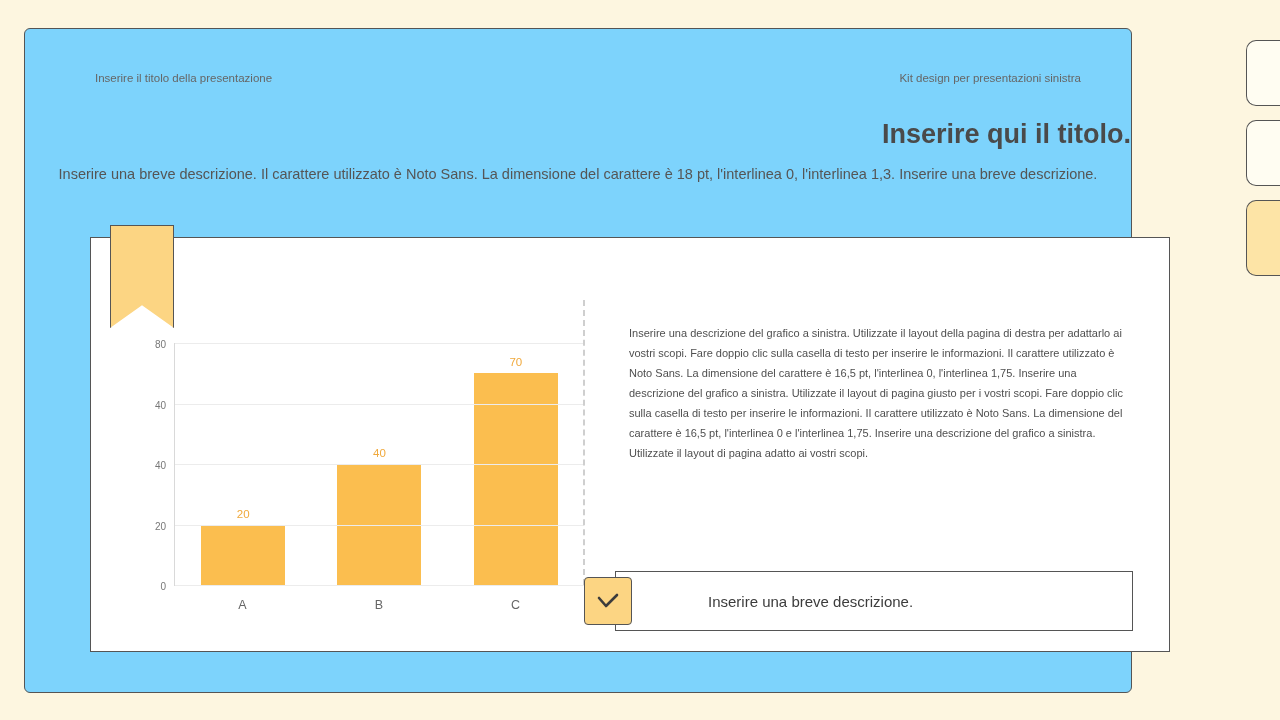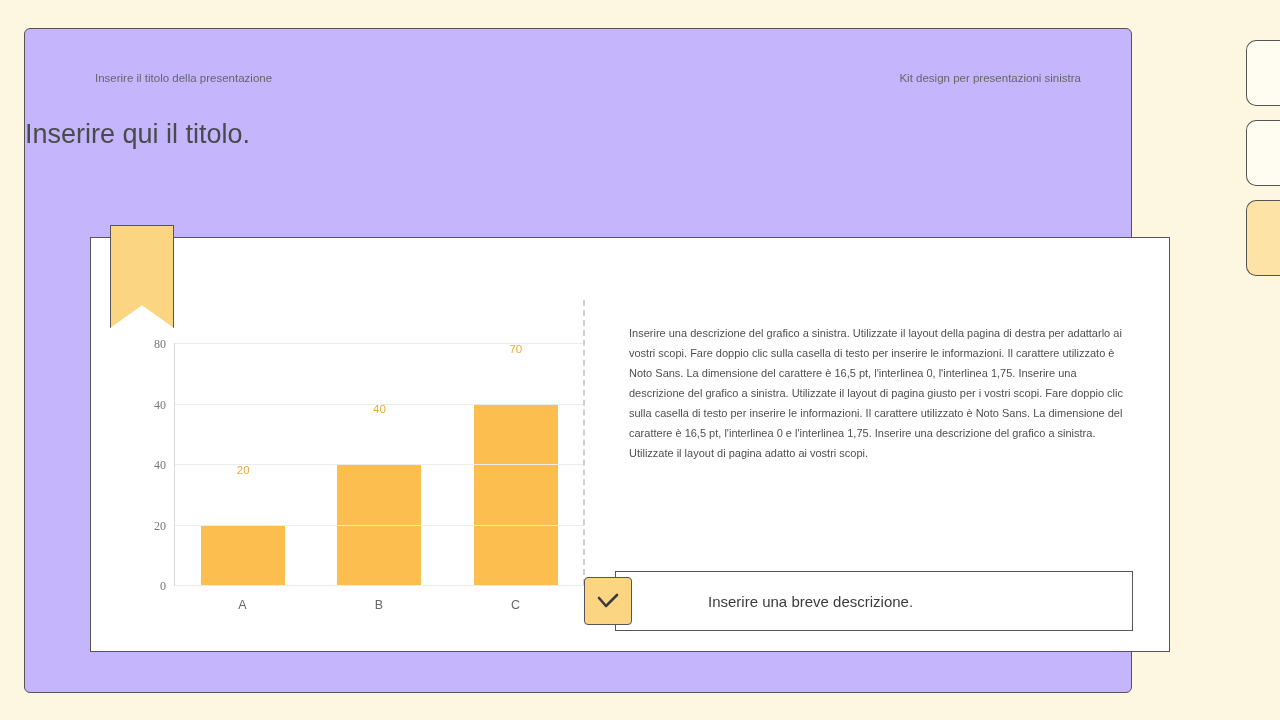--- a/index.html
+++ b/index.html
@@ -27,37 +27,37 @@
   }
   .tab.t1 { right: 0; top: 40px;  width: 34px; height: 66px; }
   .tab.t2 { right: 0; top: 120px; width: 34px; height: 66px; }
   .tab.t3 { right: 0; top: 200px; width: 34px; height: 76px; background: #fde4a6; }
 
   
   .slide {
     position: absolute;
     left: 24px; top: 28px;
     width: 1108px; height: 665px;
-    background: #c4b5fd;
+    background: #7dd3fc;
     border: 1.5px solid #555;
     border-radius: 6px;
   }
 
   .slide-header {
     position: absolute;
     left: 70px; right: 50px; top: 43px;
     display: flex; justify-content: space-between; align-items: center;
     font-size: 11.5px; color: #666;
   }
 
   .title {
     position: absolute;
     left: 0; right: 0; top: 90px;
-    text-align: left;
-    font-size: 27px; color: #4a4a4a; font-weight: normal;
+    text-align: right;
+    font-size: 27px; color: #4a4a4a; font-weight: bold;
   }
 
   .subtitle {
     position: absolute;
     left: 0; right: 0; top: 135px;
     text-align: center;
     font-size: 14.5px; color: #555; line-height: 1.45;
   }
 
   
@@ -94,34 +94,32 @@
   }
   .gridline {
     position: absolute; left: 0; right: 0;
     border-top: 1px solid #ececec;
   }
   .ytick {
     position: absolute;
     right: 100%;
     transform: translateY(-50%);
     padding-right: 9px;
-    font-size: 12px; color: #777;
+    font-size: 10px; color: #777;
     white-space: nowrap;
-    font-family: Liberation Serif, serif;
   }
   .bars {
     position: absolute; left: 0; right: 0; bottom: 0; top: 0;
     display: flex; align-items: flex-end;
     justify-content: space-around;
   }
   .bar-col {
     width: 33%;
     display: flex; flex-direction: column; align-items: center; height: 100%;
     justify-content: flex-end;
-    gap: 44px;
   }
   .bar {
     width: 84px;
     background: #fbbe4f;
   }
   .bar-value {
     font-size: 11.5px; color: #f0a93c;
     margin-bottom: 5px;
   }
   .xlabels {
@@ -180,20 +178,21 @@
   <div class="tab t3"></div>
 
   <div class="slide">
 
     <div class="slide-header">
       <span>Inserire il titolo della presentazione</span>
       <span>Kit design per presentazioni sinistra</span>
     </div>
 
     <div class="title">Inserire qui il titolo.</div>
+    <div class="subtitle">Inserire una breve descrizione. Il carattere utilizzato è Noto Sans. La dimensione del carattere è 18 pt, l'interlinea 0, l'interlinea 1,3. Inserire una breve descrizione.</div>
 
     <div class="content-box">
 
       <div class="chart-wrap">
         <div class="plot" id="plot">
           <div class="bars" id="bars">
               <div class="bar-col">
                 <div class="bar-value" style="color: rgb(240, 169, 60);">20</div>
                 <div class="bar" style="height: 25%; background: rgb(251, 190, 79);"></div>
               </div>

